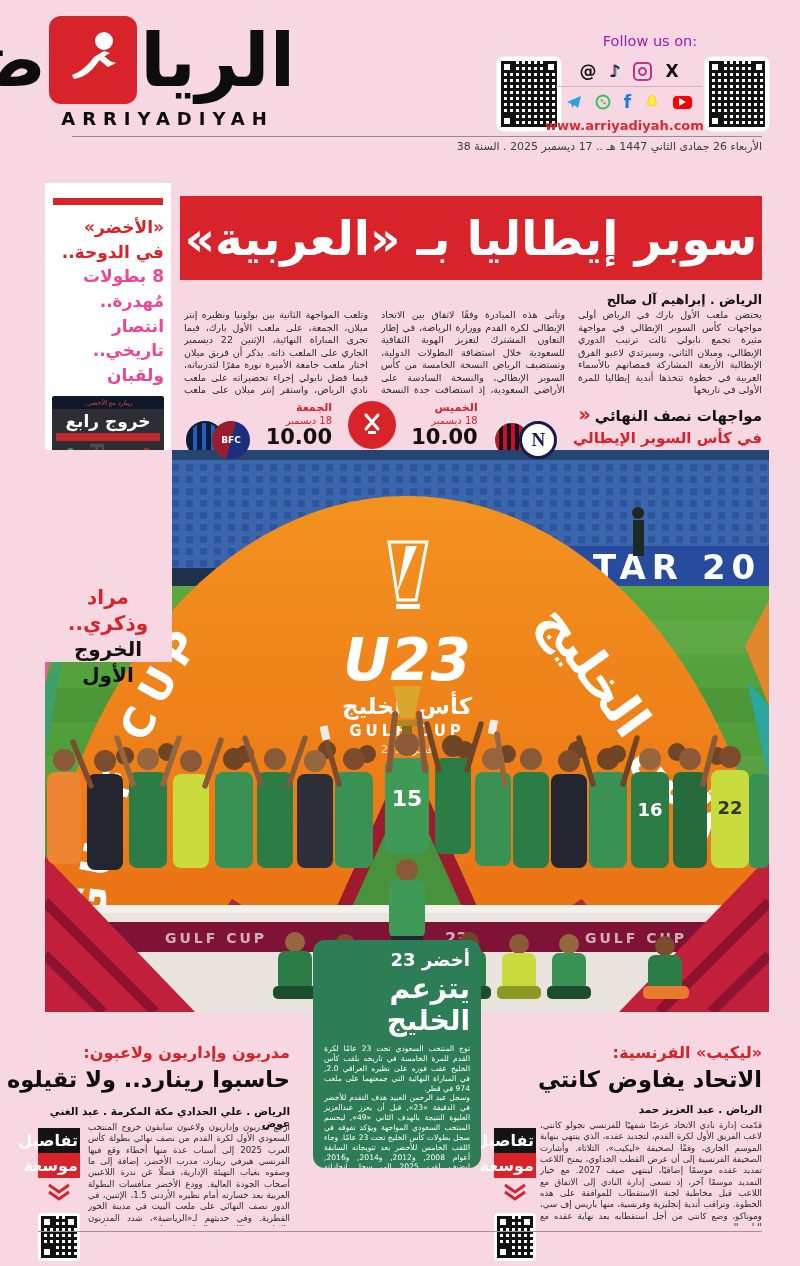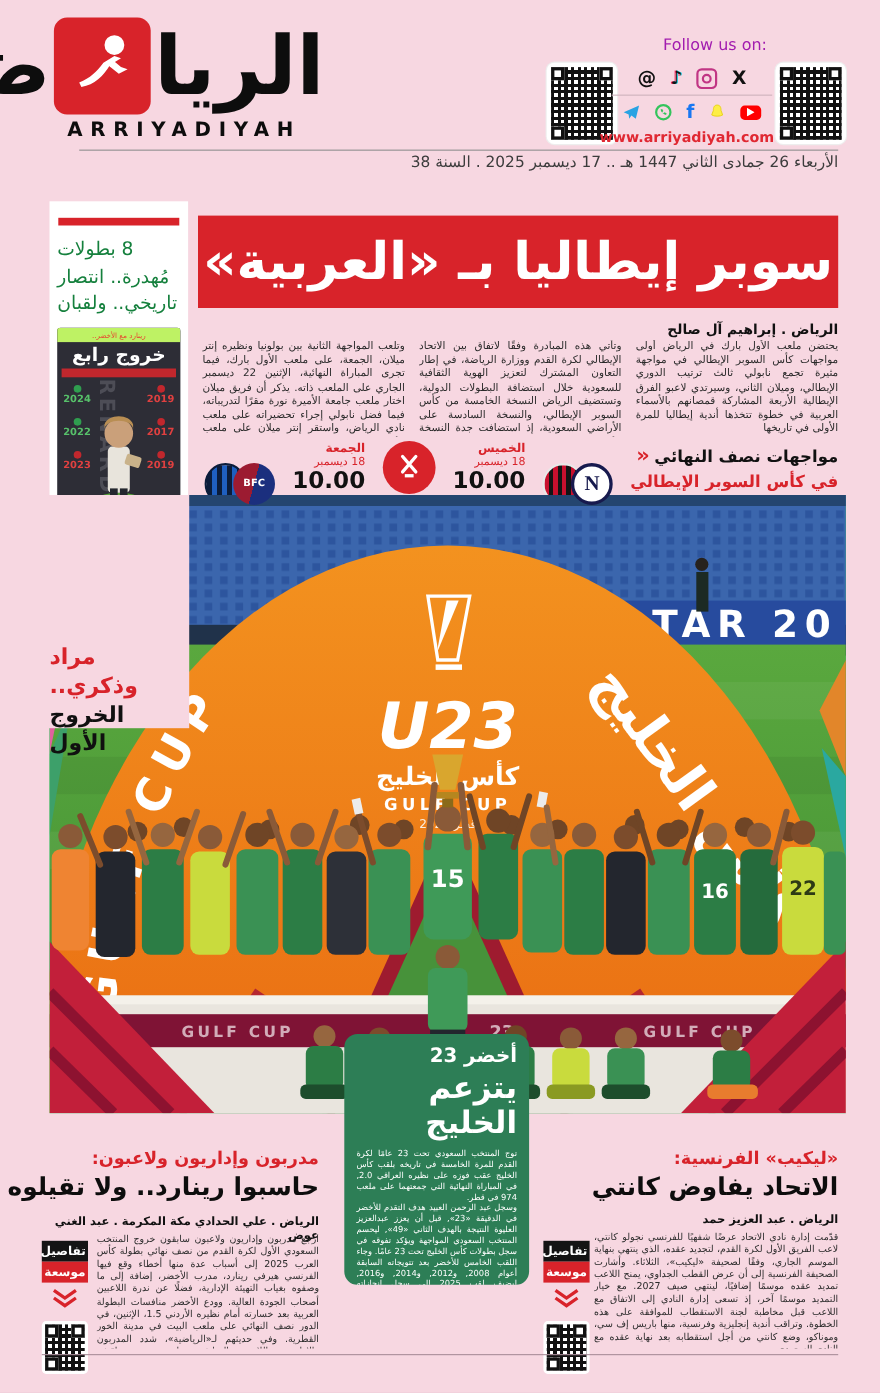--- a/index.html
+++ b/index.html
@@ -19,45 +19,45 @@
       repeating-linear-gradient(0deg,#111 0 3px,transparent 3px 6px),
       repeating-linear-gradient(90deg,#111 0 3px,#fff 3px 6px);
       position:relative;}
   .qr i{position:absolute;width:12px;height:12px;background:#fff;border:3px solid #111;box-sizing:border-box;}
   .qr i.tl{top:0;left:0;} .qr i.tr{top:0;right:0;} .qr i.bl{bottom:0;left:0;}
   .soc-grid{left:556px;top:56px;width:146px;}
   .soc-row{display:flex;justify-content:center;align-items:center;gap:13px;height:30px;}
   .soc-row.first{border-bottom:1px solid #cdb2bc;}
   .glyph{font-weight:bold;font-size:17px;color:#111;line-height:1;}
   .site{left:545px;top:118px;width:168px;text-align:left;color:#e02832;font-weight:bold;font-size:13px;}
-  .dateline{right:38px;top:140px;font-size:14px;color:#3c3c3c;direction:rtl;}
+  .dateline{right:38px;top:140px;font-size:11px;color:#3c3c3c;direction:rtl;}
   
   .side-card{left:45px;top:183px;width:126px;background:#fff;padding:8px 7px 10px;box-sizing:border-box;}
   .src-row{display:flex;direction:rtl;align-items:center;gap:5px;}
   .src-txt{text-align:right;}
   .src-label{font-size:12.5px;font-weight:bold;color:#111;}
   .src-logo{font-size:15px;font-weight:bold;line-height:1.1;}
   .src-logo .b{color:#111;} .src-logo .r{color:#d8232a;}
   .qr-mini{width:36px;height:36px;border:2px solid #d8232a;border-radius:5px;padding:2px;flex:0 0 auto;}
   .side-redbar{height:7px;background:#d8232a;margin:7px 1px 10px;}
   .side-head-red{color:#d8232a;font-weight:bold;font-size:17px;line-height:1.45;text-align:right;direction:rtl;}
-  .side-head-black{color:#15803d;font-weight:normal;font-size:17px;line-height:1.45;text-align:left;direction:rtl;}
+  .side-head-black{color:#ec4899;font-weight:bold;font-size:17px;line-height:1.45;text-align:right;direction:rtl;}
   .info-card{margin-top:9px;background:#2d2d36;border-radius:3px;overflow:hidden;position:relative;height:186px;}
-  .info-tag{background:#bef264;color:#e8452f;font-size:6.5px;text-align:center;padding:3px 0 2px;direction:rtl;}
+  .info-tag{background:#0f172a;color:#e8452f;font-size:6.5px;text-align:center;padding:3px 0 2px;direction:rtl;font-style:italic;}
   .info-title{color:#fff;font-weight:bold;font-size:17px;text-align:center;direction:rtl;padding:2px 0;}
   .info-strip{height:8px;background:#c1272d;margin:0 4px;}
   .info-name{position:absolute;left:34px;top:46px;color:#55555f;font-weight:bold;font-size:19px;letter-spacing:3px;writing-mode:vertical-rl;opacity:.8;}
   .yearcol{position:absolute;top:52px;width:26px;text-align:center;}
   .yearcol.l{left:5px;} .yearcol.r{right:5px;}
   .yr{display:block;margin-bottom:12px;}
   .yr b{display:block;font-size:9px;line-height:1;}
   .yr i{display:block;width:7px;height:7px;border-radius:50%;margin:0 auto 2px;}
   .yr.g b{color:#57c06a;} .yr.g i{background:#2f9e4f;}
   .yr.r b{color:#e04040;} .yr.r i{background:#c1272d;}
-  .side-cap{left:45px;top:584px;width:126px;text-align:left;direction:rtl;font-weight:bold;line-height:1.3;}
+  .side-cap{left:45px;top:584px;width:126px;text-align:center;direction:rtl;font-weight:bold;line-height:1.3;}
   .cap-red{color:#d8232a;font-size:20px;}
   .cap-black{color:#101010;font-size:20px;}
   
   .lead-band{left:180px;top:196px;width:582px;height:84px;background:#d8232a;display:flex;align-items:center;justify-content:center;}
   .lead-band span{color:#fff;font-weight:bold;font-size:47px;direction:rtl;white-space:nowrap;}
   .lead-byline{right:38px;top:292px;direction:rtl;font-weight:bold;font-size:12.5px;color:#111;}
   .lead-col{top:309px;width:184px;height:88px;overflow:hidden;direction:rtl;text-align:justify;font-size:9.5px;line-height:1.32;color:#2a2a2a;}
   
   .fixtures{left:180px;top:398px;width:582px;height:54px;display:flex;direction:rtl;align-items:center;justify-content:space-between;padding-left:6px;box-sizing:border-box;}
   .fx-title{text-align:right;font-weight:bold;font-size:15px;line-height:1.35;}
@@ -82,21 +82,21 @@
   .green-box{left:313px;top:940px;width:168px;height:228px;background:#2d7e56;color:#fff;box-sizing:border-box;padding:10px 11px;direction:rtl;text-align:right;overflow:hidden;z-index:6;border-radius:12px;}
   .g-kicker{font-weight:bold;font-size:18px;line-height:1.1;}
   .g-head{font-weight:bold;font-size:28px;line-height:1.15;margin:3px 0 7px;}
   .g-body{font-size:7.6px;line-height:1.3;text-align:justify;}
   
   .kicker{color:#d8232a;font-weight:bold;font-size:16px;direction:rtl;text-align:right;}
   .story-head{color:#0d0d0d;font-weight:bold;font-size:22.5px;direction:rtl;text-align:right;white-space:nowrap;}
   .story-by{color:#111;font-weight:bold;font-size:10.5px;direction:rtl;text-align:right;}
   .story-body{color:#2a2a2a;font-size:8.6px;line-height:1.32;direction:rtl;text-align:justify;overflow:hidden;}
   .badge-col{width:42px;text-align:center;}
-  .badge{display:block;color:#fff;font-weight:bold;font-size:11px;padding:3px 2px;direction:rtl;}
+  .badge{display:block;color:#fff;font-weight:bold;font-size:16px;padding:3px 2px;direction:rtl;}
   .badge.k{background:#141414;} .badge.r{background:#d8232a;}
   .qr-sm{width:42px;height:48px;background:#fff;border-radius:4px;padding:3px;box-sizing:border-box;margin:6px auto 0;}
   .bottom-rule{left:38px;top:1231px;width:724px;height:1px;background:#a98d99;}
 </style>
 </head>
 <body>
 
 <div class="page">
 
   <div class="abs logo-block">
@@ -158,20 +158,22 @@
             <path d="M0 0 L7 4 L0 8 Z" fill="#fff"></path>
           </svg>
       </span>
     </div>
   </div>
   <div class="abs site">www.arriyadiyah.com</div>
   <div class="abs dateline">الأربعاء 26 جمادى الثاني 1447 هـ .. 17 ديسمبر 2025 . السنة 38</div>
 
   <div class="abs side-card">
     <div class="side-redbar"></div>
+    <div class="side-head-red pre">«الأخضر»
+في الدوحة..</div>
     <div class="side-head-black pre">8 بطولات
 مُهدرة.. انتصار
 تاريخي.. ولقبان</div>
 
     <div class="info-card">
       <div class="info-tag">رينارد مع الأخضر..</div>
       <div class="info-title">خروج رابع</div>
       <div class="info-strip"></div>
       <div class="info-name">RENARD</div>
       <svg class="abs" style="left:28px;top:50px;" width="56" height="128" viewBox="0 0 56 128">

